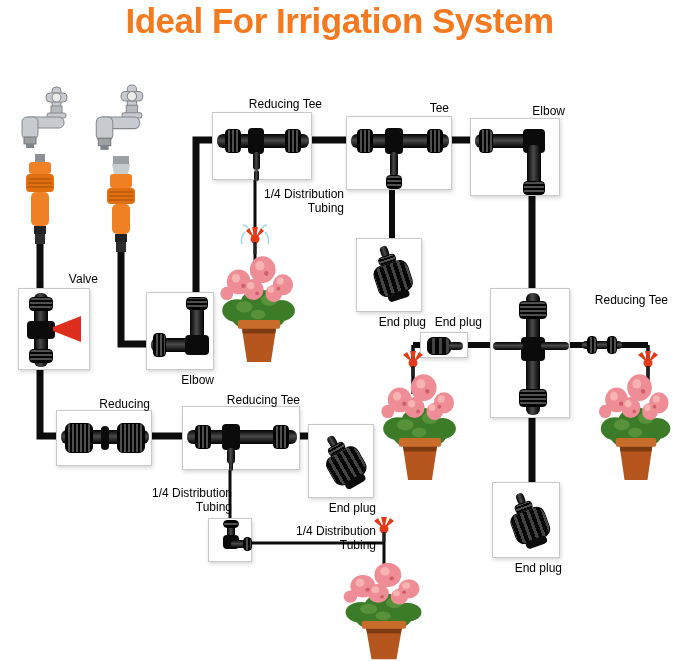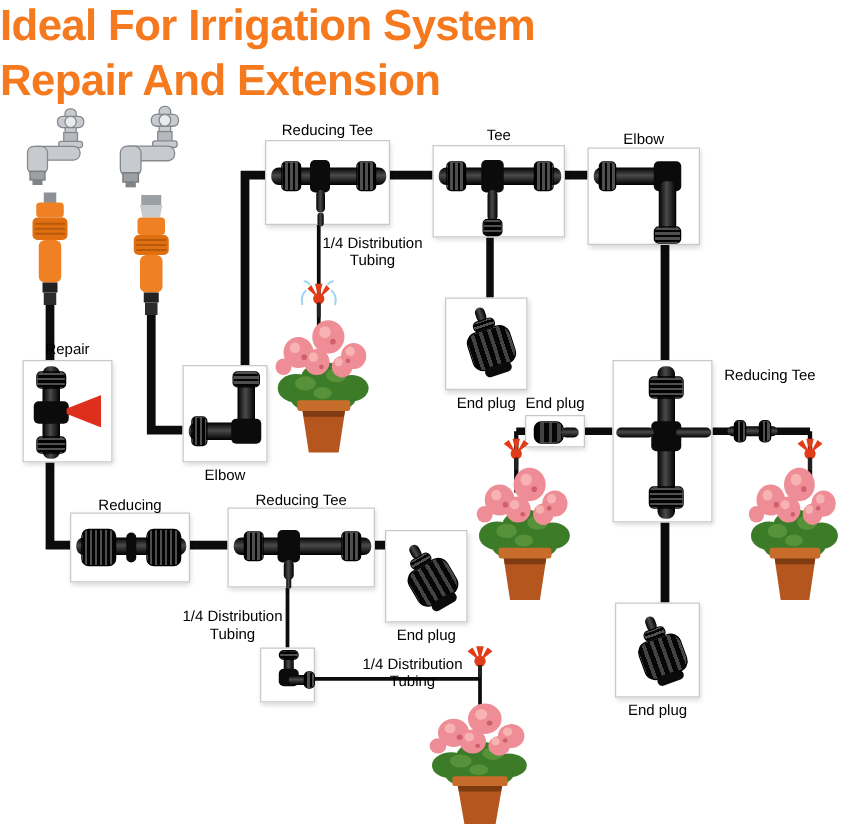--- a/index.html
+++ b/index.html
@@ -1,24 +1,24 @@
 <!DOCTYPE html>
 <html><head>
 <meta charset="utf-8">
 <style>
   *{margin:0;padding:0;box-sizing:border-box}
   html,body{background:#fff}
   #canvas{position:relative;width:679px;height:661px;background:#fff;overflow:hidden;
           font-family:"Liberation Sans",sans-serif;}
   .abs{position:absolute}
-  .title{position:absolute;left:0;width:100%;font-weight:800;
+  .title{position:absolute;left:0;width:100%;text-align:center;font-weight:800;
          font-size:35px;line-height:1.2;letter-spacing:-0.5px;z-index:6}
   .cbox{position:absolute;background:#fff;border:1px solid #c9c9c9;
         box-shadow:1px 2px 4px rgba(0,0,0,.16);z-index:3}
-  .lbl{position:absolute;font-size:12px;color:#000;text-align:center;z-index:5;line-height:1.18}
+  .lbl{position:absolute;font-size:12px;color:#000;text-align:right;z-index:5;line-height:1.18}
   .tubing{position:absolute;left:0;top:0;z-index:1}
   .stamp{position:absolute;z-index:2}
   .fitz{position:absolute;z-index:4}
   .pipe{position:absolute;background:linear-gradient(180deg,#000,#4a4a4a 45%,#000);border-radius:6px}
   .pipev{position:absolute;background:linear-gradient(90deg,#000,#4a4a4a 45%,#000);border-radius:6px}
   .collar{position:absolute;background:repeating-linear-gradient(90deg,#030303 0 2px,#4f4f4f 2px 4px);
           border:1px solid #000;border-radius:4px}
   .collarv{position:absolute;background:repeating-linear-gradient(0deg,#030303 0 2px,#4f4f4f 2px 4px);
            border:1px solid #000;border-radius:4px}
   .hub{position:absolute;background:#0b0b0b;border-radius:4px}
@@ -26,21 +26,20 @@
           border:1px solid #000;border-radius:9px}
   .redwing{position:absolute;background:#dd2f1b;clip-path:polygon(0 42%,100% 0%,100% 100%,0 58%)}
   svg{display:block}
 </style>
 </head>
 <body>
 
 <div id="canvas">
 
   <div class="title" style="top: 0px; color: rgb(245, 121, 31);">Ideal For Irrigation System</div>
-  <div class="title" style="top: 44px; color: rgb(245, 121, 31);">Repair And Extension</div>
 
   <svg class="tubing" width="679" height="661" viewBox="0 0 679 661">
     <path class="tubeline" d="M40 240 L40 436 L336 436" fill="none" stroke-width="7" stroke="#0c0c0c"></path>
     <path class="tubeline" d="M121 248 L121 344 L196 344 L196 140 L532 140 L532 500" fill="none" stroke-width="7" stroke="#0c0c0c"></path>
     <path class="tubeline" d="M392 188 L392 258" fill="none" stroke-width="6" stroke="#0c0c0c"></path>
     <path class="tubeline" d="M490 345 L413 345" fill="none" stroke-width="6" stroke="#0c0c0c"></path>
     <path class="tubeline" d="M413 345 L413 394" fill="none" stroke-width="3.5" stroke="#0c0c0c"></path>
     <path class="tubeline" d="M568 345 L648 345" fill="none" stroke-width="6" stroke="#0c0c0c"></path>
     <path class="tubeline" d="M648 345 L648 394" fill="none" stroke-width="3.5" stroke="#0c0c0c"></path>
     <path class="tubeline" d="M255 178 L255 272" fill="none" stroke-width="3" stroke="#0c0c0c"></path>
@@ -444,21 +443,21 @@
       <div class="collarv" style="left:14px;top:1px;width:16px;height:8px"></div>
       <div class="hub" style="left:14px;top:16px;width:16px;height:14px"></div>
       <div class="pipe" style="left:22px;top:21px;width:20px;height:8px"></div>
       <div class="collar" style="left:34px;top:18px;width:9px;height:14px"></div>
     </div>
   </div>
 
   <div class="lbl" style="left:202px;top:97px;width:120px">Reducing Tee</div>
   <div class="lbl" style="left:349px;top:101px;width:100px">Tee</div>
   <div class="lbl" style="left:465px;top:104px;width:100px">Elbow</div>
-  <div class="lbl" style="left:10px;top:272px;width:88px">Repair</div>
+  <div class="lbl" style="left:10px;top:272px;width:88px">Valve</div>
   <div class="lbl" style="left:146px;top:373px;width:68px">Elbow</div>
   <div class="lbl" style="left:352px;top:315px;width:74px">End plug</div>
   <div class="lbl" style="left:406px;top:315px;width:76px">End plug</div>
   <div class="lbl" style="left:564px;top:293px;width:104px">Reducing Tee</div>
   <div class="lbl" style="left:58px;top:397px;width:92px">Reducing</div>
   <div class="lbl" style="left:182px;top:393px;width:118px">Reducing Tee</div>
   <div class="lbl" style="left:306px;top:501px;width:70px">End plug</div>
   <div class="lbl" style="left:490px;top:561px;width:72px">End plug</div>
   <div class="lbl" style="left:252px;top:187px;width:92px">1/4 Distribution Tubing</div>
   <div class="lbl" style="left:140px;top:486px;width:92px">1/4 Distribution Tubing</div>

